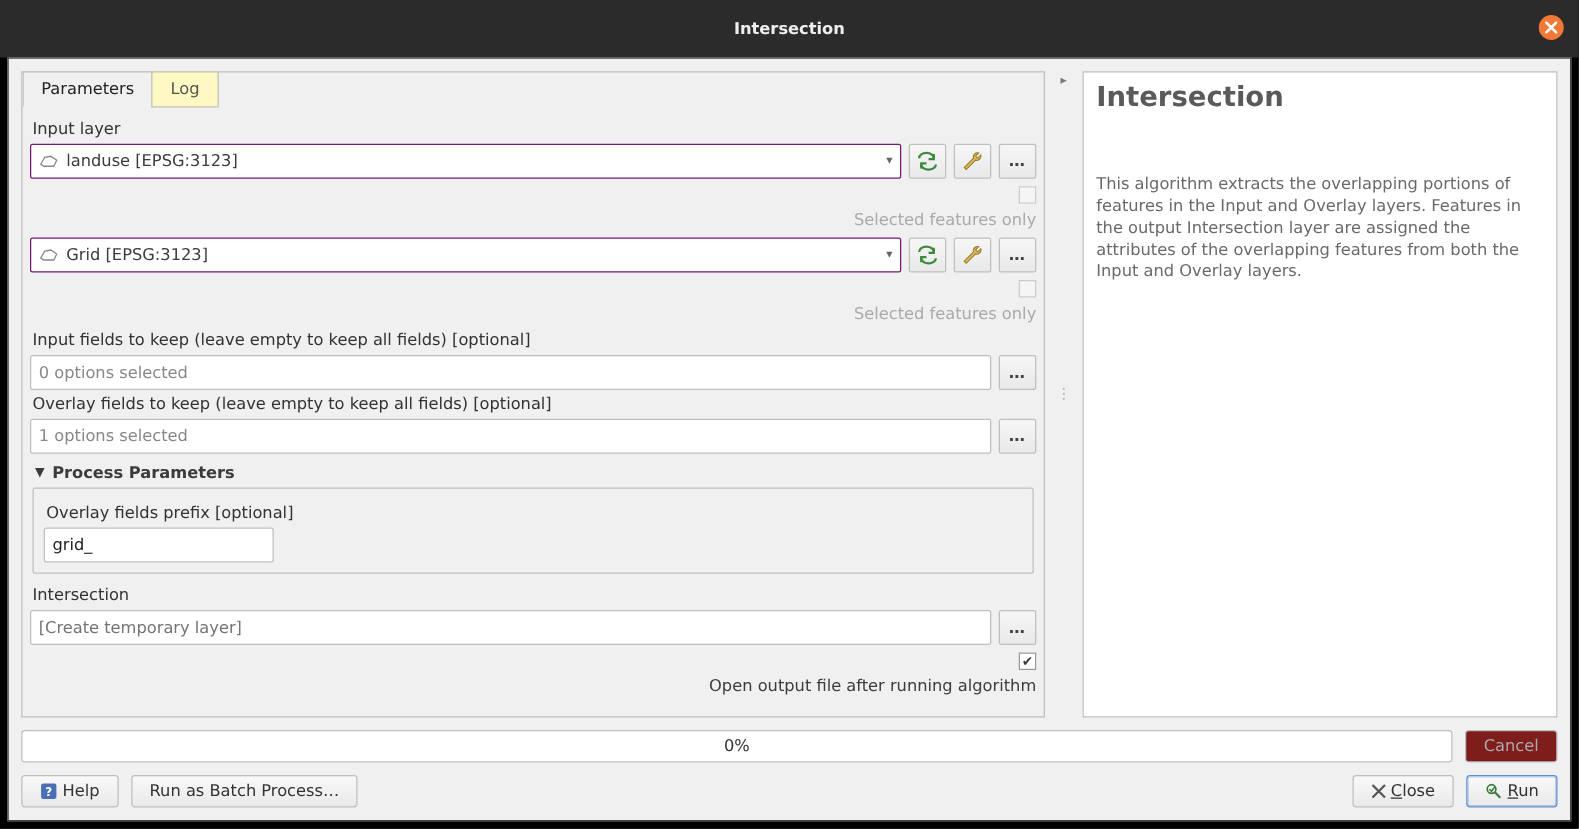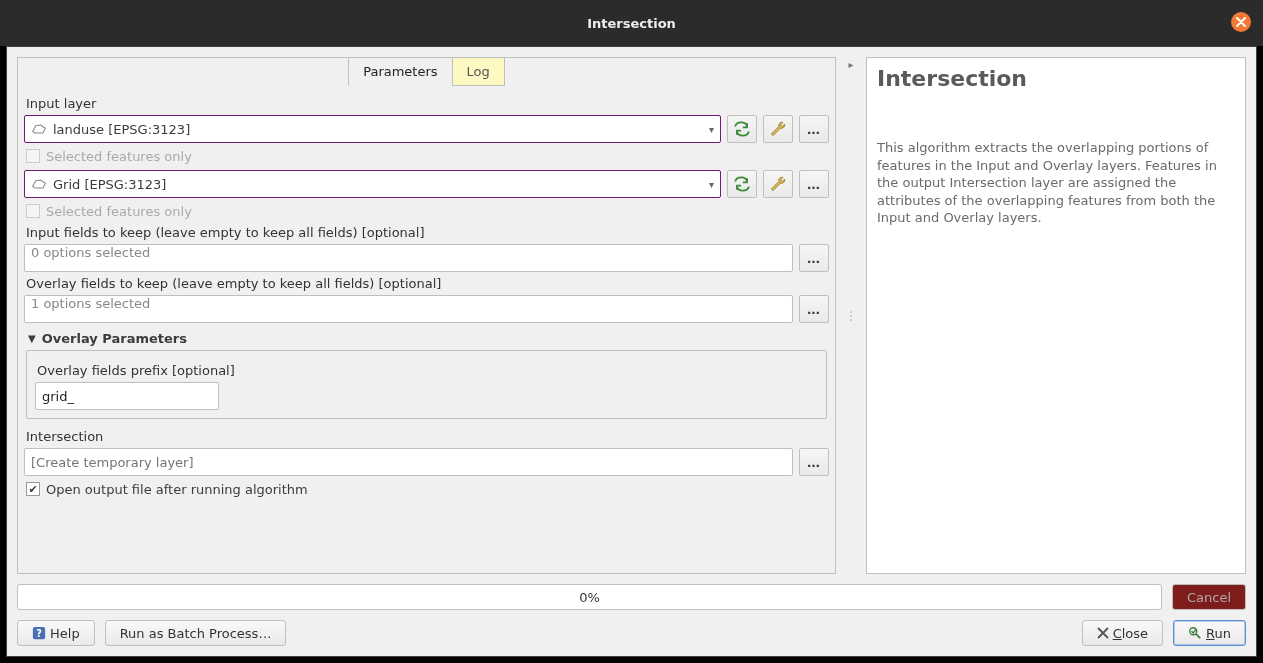--- a/index.html
+++ b/index.html
@@ -54,21 +54,20 @@
   flex: 1;
   display: flex;
   flex-direction: column;
   border: 1px solid #bfbfbf;
   background: #f0f0f0;
   min-height: 0;
 }
 .tabs {
   display: flex;
   margin-top: -1px;
-  justify-content: center;
 }
 .tab {
   padding: 6px 14px;
   border: 1px solid #bfbfbf;
   background: #fef9c3;
   border-bottom: 1px solid #bfbfbf;
   margin-left: -1px;
   cursor: pointer;
   color: #555;
 }
@@ -102,35 +101,35 @@
 .layer-icon { width: 16px; height: 12px; margin-right: 6px; flex-shrink:0; }
 .iconbtn {
   width: 30px; height: 28px;
   border: 1px solid #bfbfbf;
   background: linear-gradient(#f6f6f6,#e9e9e9);
   border-radius: 2px;
   display: flex; align-items: center; justify-content: center;
   cursor: pointer;
 }
 .dots { font-weight: bold; letter-spacing: 1px; color: #444; }
-.checkbox-row { display: flex; align-items: flex-start; gap: 6px; margin: 6px 0 6px 2px; }
+.checkbox-row { display: flex; align-items: flex-end; gap: 6px; margin: 6px 0 6px 2px; flex-direction: column; }
 .checkbox-row.disabled { color: #aaa; }
 .checkbox {
   width: 14px; height: 14px; border: 1px solid #999; background: #fff;
   display: inline-flex; align-items:center; justify-content:center; font-size:11px;
 }
 .checkbox.disabled { border-color:#ccc; background:#f5f5f5; }
 .textish {
   flex: 1;
   height: 28px;
   border: 1px solid #bfbfbf;
   background: #fff;
   border-radius: 2px;
   padding: 0 6px;
-  display: flex; align-items: flex-start;
+  display: flex; align-items: center;
   color: #888;
 }
 .input-real {
   flex:1; height:28px; border:1px solid #bfbfbf; background:#fff;
   border-radius:2px; padding:0 6px; font-family:inherit; font-size:13px;
   color:#222;
 }
 .adv-header {
   display:flex; align-items:center; gap:6px; font-weight:bold;
   margin:8px 0 4px 4px; cursor:pointer;
@@ -282,21 +281,21 @@
             <div class="textish">
                 <span>1 options selected</span>
               </div>
             <div class="iconbtn">
                 <span class="dots">…</span>
               </div>
           </div>
 
           <div class="adv-header">
             <span class="tri">▼</span>
-            <span>Overlay Parameters</span>
+            <span>Process Parameters</span>
           </div>
           <div class="adv-body">
             <div class="field-label">Overlay fields prefix [optional]</div>
             <input class="input-real" value="grid_" style="">
           </div>
 
           <div class="field-label" style="margin-top:10px">Intersection</div>
           <div class="row">
             <input class="input-real" style="color: rgb(136, 136, 136);" placeholder="[Create temporary layer]">
             <div class="iconbtn">

